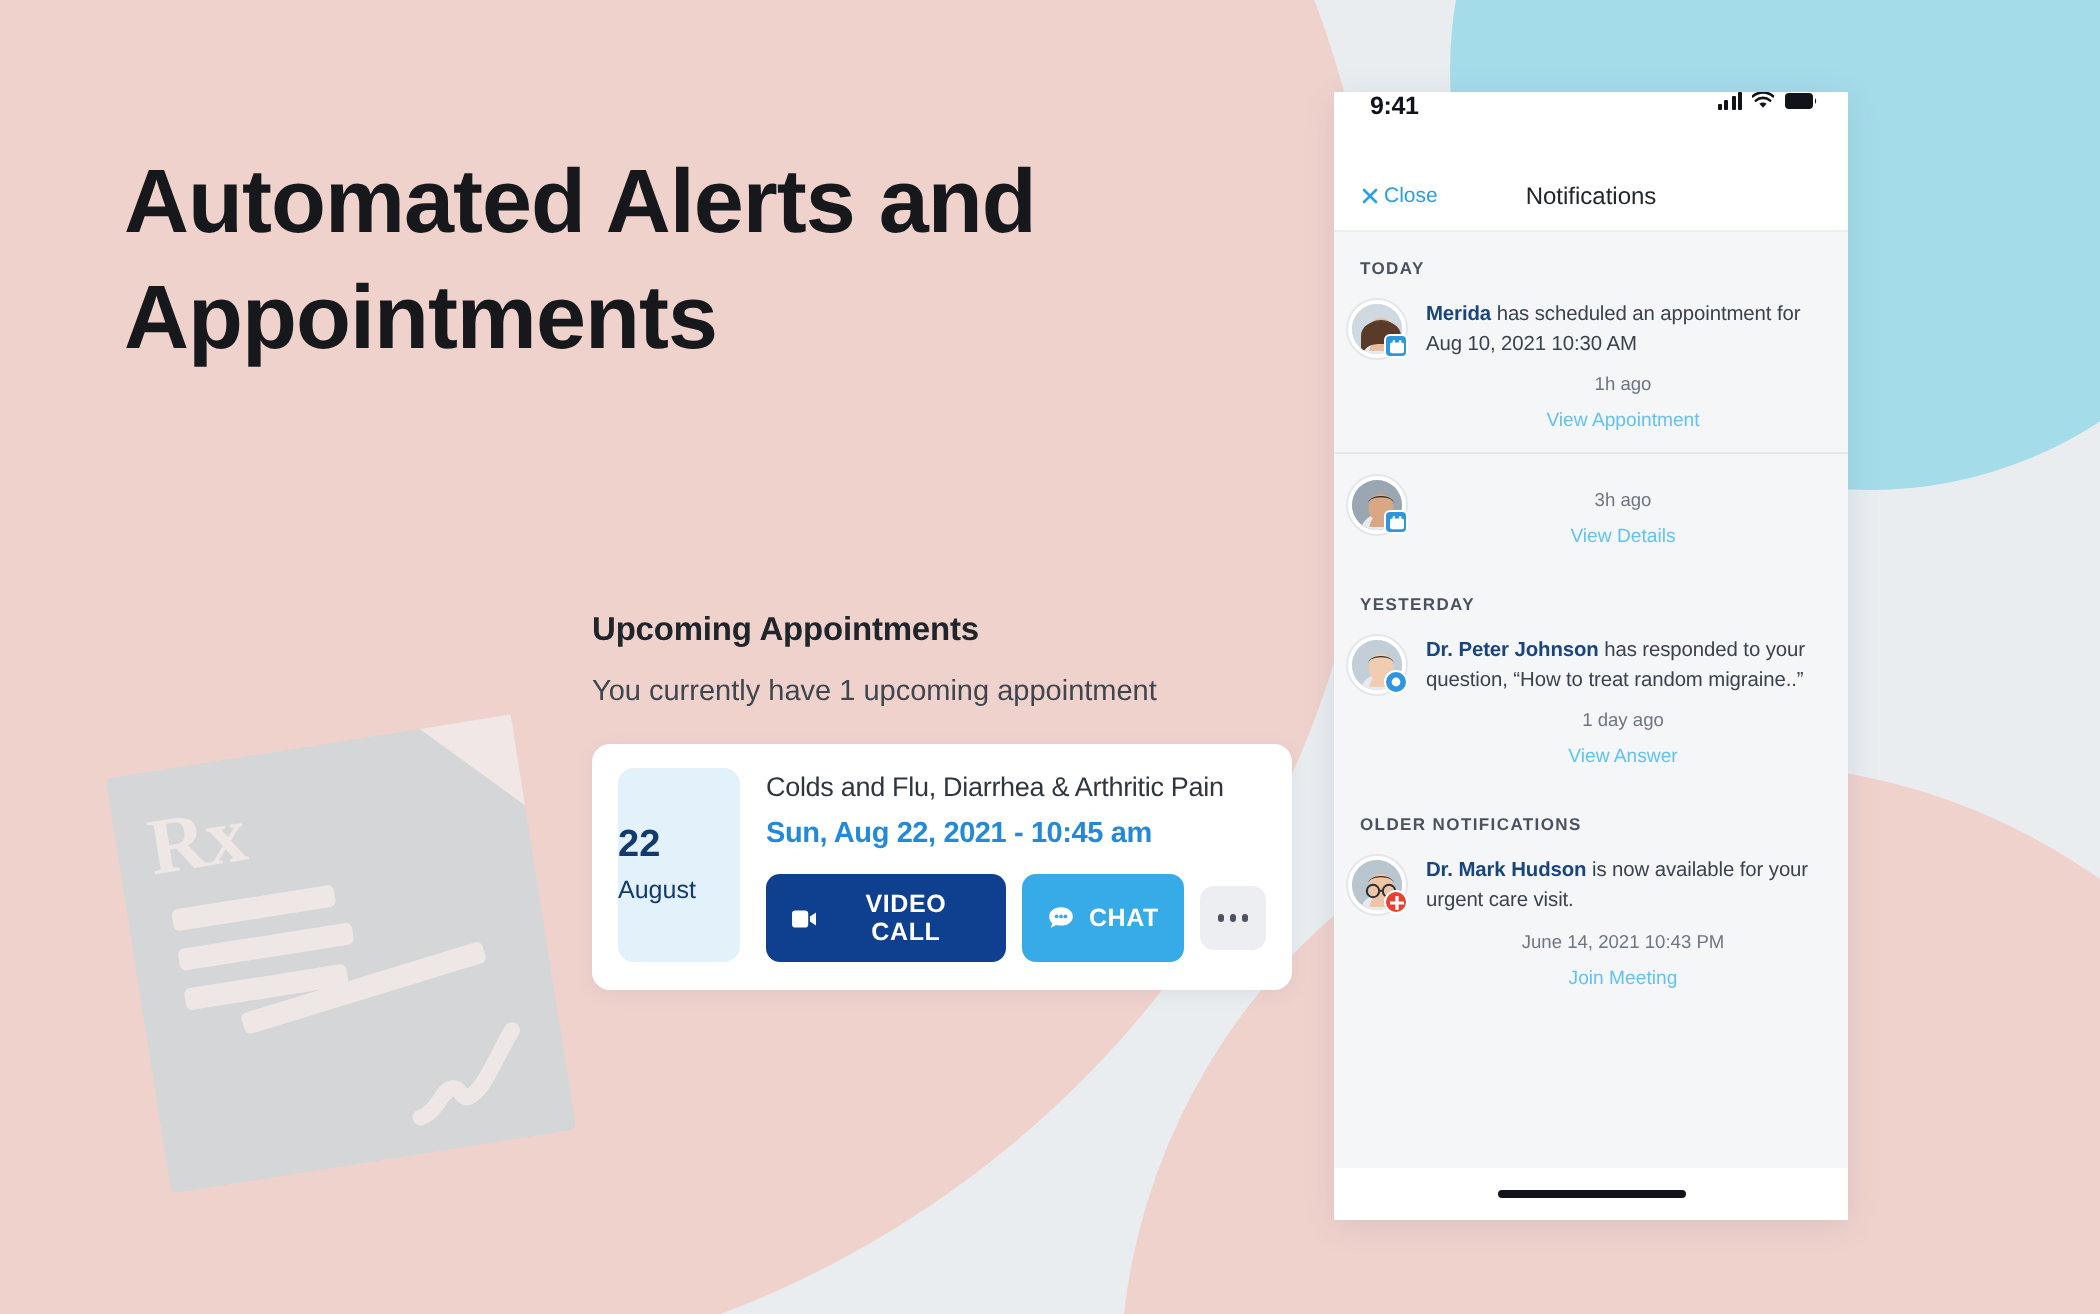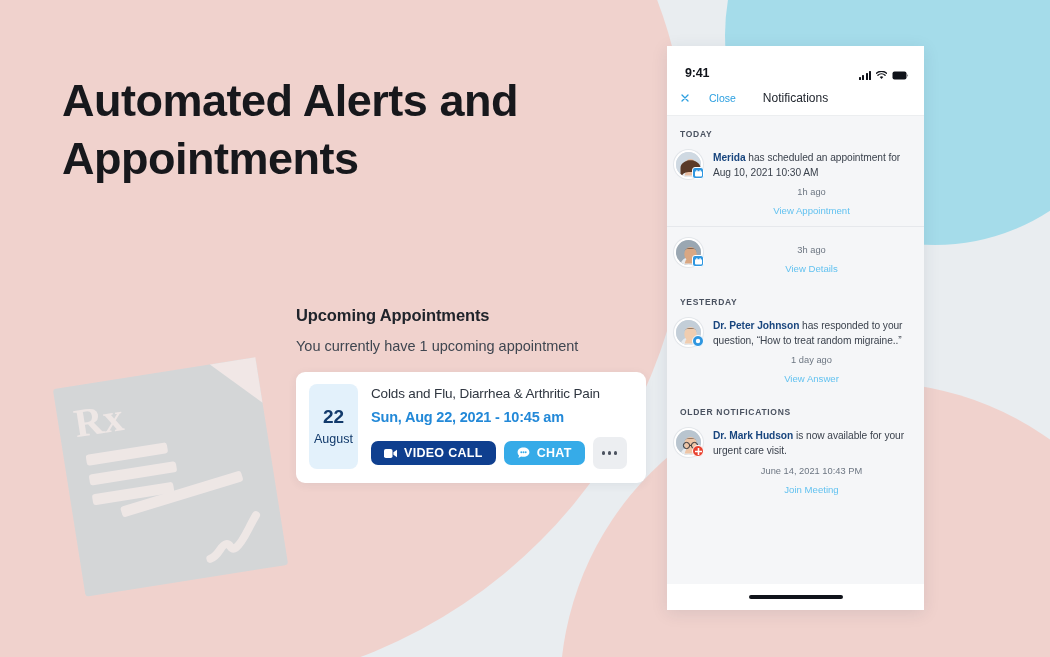--- a/index.html
+++ b/index.html
@@ -112,26 +112,25 @@
     margin-top: 18px;
     background: #ffffff;
     border-radius: 9px;
     padding: 12px 13px 14px 13px;
     display: flex;
     gap: 13px;
     box-shadow: 0 2px 10px rgba(40,60,90,.07);
   }
   #appointment-date-badge {
     flex: 0 0 auto;
-    width: 49px;
+    width: 61px;
     background: #e3f1fb;
     border-radius: 8px;
     display: flex;
     flex-direction: column;
-    align-items: center;
     justify-content: center;
     padding: 14px 0;
   }
   #appointment-day {
     font-size: 19px; font-weight: bold;
     color: #123a6b; line-height: 1;
   }
   #appointment-month {
     margin-top: 6px;
     font-size: 12.5px; color: #123a6b;
@@ -160,21 +159,21 @@
     align-items: center;
     gap: 7px;
     border: none;
     border-radius: 7px;
     font-family: inherit;
     font-size: 12.5px;
     font-weight: bold;
     letter-spacing: .3px;
     color: #fff;
     cursor: pointer;
-    height: 24px;
+    height: 44px;
     padding: 0 13px;
   }
   #video-call-button { background: #0f3f8f; }
   #chat-button { background: #36abe8; }
   #more-options-button {
     background: #eceef1;
     width: 34px; height: 32px;
     border: none; border-radius: 7px;
     display: inline-flex; align-items: center; justify-content: center;
     gap: 2.5px; cursor: pointer;
@@ -193,21 +192,21 @@
     box-shadow: 0 3px 16px rgba(30,50,80,.10);
     overflow: hidden;
     display: flex;
     flex-direction: column;
   }
 
   #status-bar {
     flex: 0 0 auto;
     height: 34px;
     display: flex;
-    align-items: flex-end;
+    align-items: flex-start;
     justify-content: space-between;
     padding: 0 15px 0 18px;
     background: #fff;
   }
   #status-time {
     font-size: 12.5px; font-weight: bold; color: #10131a;
     letter-spacing: -0.2px;
   }
   #status-icons { display: flex; align-items: center; gap: 5px; }
   #signal-icon { display: flex; align-items: flex-end; gap: 1.5px; height: 9px; }
@@ -217,21 +216,21 @@
     flex: 0 0 auto;
     height: 36px;
     background: #fff;
     display: flex;
     align-items: center;
     padding: 0 14px;
     border-bottom: 1px solid #eceef0;
     position: relative;
   }
   #close-button {
-    display: inline-flex; align-items: center; gap: 20px;
+    display: inline-flex; align-items: center; gap: 3px;
     background: none; border: none; cursor: pointer;
     font-family: inherit; font-size: 10.5px;
     color: #2b9fe0;
     padding: 0;
   }
   #phone-title {
     position: absolute;
     left: 0; right: 0;
     text-align: center;
     font-size: 12px;

